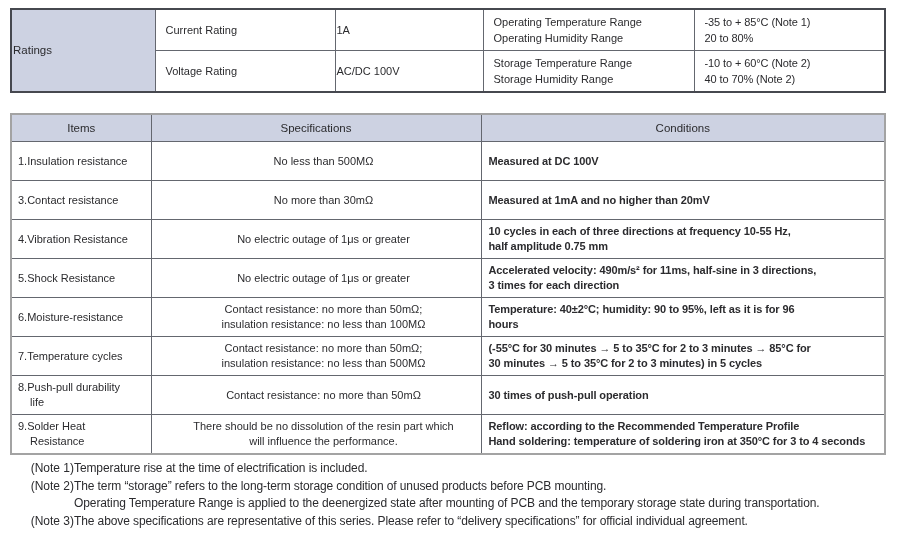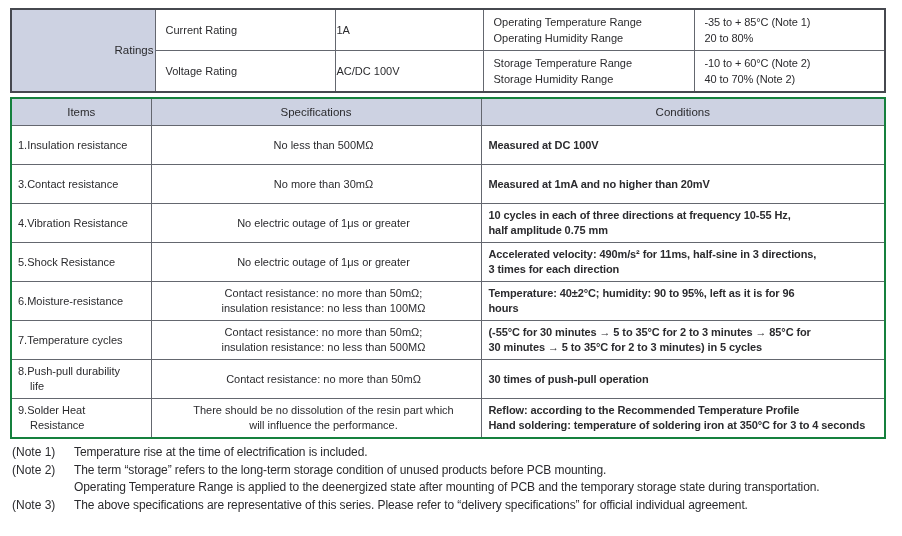--- a/index.html
+++ b/index.html
@@ -13,36 +13,36 @@
     color: #2b2b2e;
   }
   .page { padding: 8px 8px 0 10px; }
 
   table {
     border-collapse: collapse;
     table-layout: fixed;
     width: 874px;
   }
   table.ratings { border: 2px solid #46484f; }
-  table.specs   { border: 2px solid #15803d; margin-top: 4px; }
+  table.specs   { border: 2px solid #a3a3a3; margin-top: 20px; }
 
   td, th {
     border: 1px solid #64676f;
     vertical-align: middle;
     font-size: 11px;
     line-height: 15px;
     white-space: pre-line;
     overflow: hidden;
   }
 
   
   .ratings td { height: 38px; }
   .ratings .head-cell {
     background: #cdd2e2;
-    text-align: right;
+    text-align: left;
     font-size: 11.5px;
   }
   .ratings .param-cell  { padding-left: 10px; }
   .ratings .value-cell  { padding-left: 1px; }
   .ratings .env-label-cell { padding-left: 10px; line-height: 16px; }
   .ratings .env-value-cell { padding-left: 10px; line-height: 16px; letter-spacing: -0.1px; }
 
   
   .specs th {
     background: #cdd2e2;
@@ -56,21 +56,21 @@
     padding-left: 18px;
     padding-right: 2px;
     text-indent: -12px;
   }
   .specs .spec-cell { padding-left: 19px; padding-right: 4px; text-align: center; }
   .specs .cond-cell { padding-left: 7px; padding-right: 18px; letter-spacing: -0.1px; font-weight: bold; }
 
   
   .notes { margin-top: 5px; font-size: 12px; line-height: 17.5px; padding-left: 2px; }
   .note-row { display: flex; align-items: flex-start; }
-  .note-label { flex: 0 0 62px; white-space: nowrap; }
+  .note-label { flex: 0 0 62px; white-space: nowrap; text-align: right; }
   .note-text  { flex: 1 1 auto; white-space: pre-line; letter-spacing: -0.1px; }
 </style>
 </head>
 <body>
 
 <div class="page">
 
   <table class="ratings">
     <colgroup>
       <col style="width:144px">

